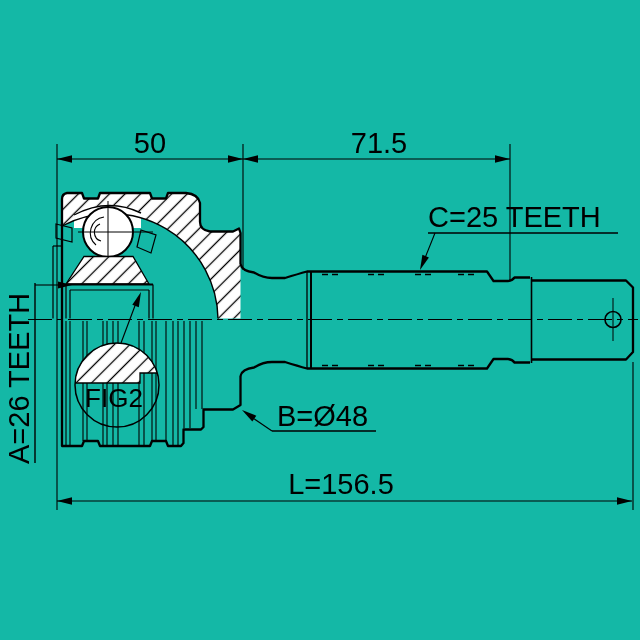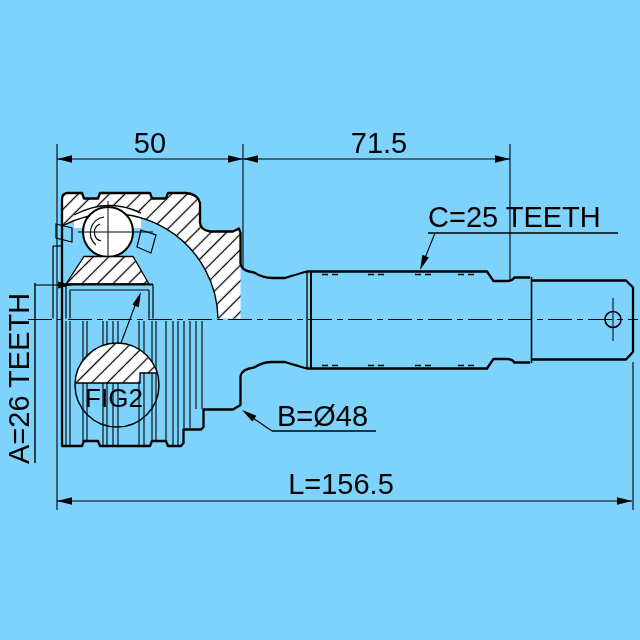--- a/index.html
+++ b/index.html
@@ -1,16 +1,16 @@
 <!DOCTYPE html>
 <html><head>
 <meta charset="utf-8">
 <style>
   html,body{margin:0;padding:0;background:#ffffff;}
-  .stage{width:640px;height:640px;position:relative;background:#7dd3fc;overflow:hidden;}
+  .stage{width:640px;height:640px;position:relative;background:#14b8a6;overflow:hidden;}
   svg{display:block;}
   text{font-family:"Liberation Sans","DejaVu Sans",sans-serif;fill:#000;}
   .dim{font-size:29px;}
   .fig{font-size:26px;}
 </style>
 </head>
 <body>
 
 <div class="stage">
 <svg width="640" height="640" viewBox="0 0 640 640">

